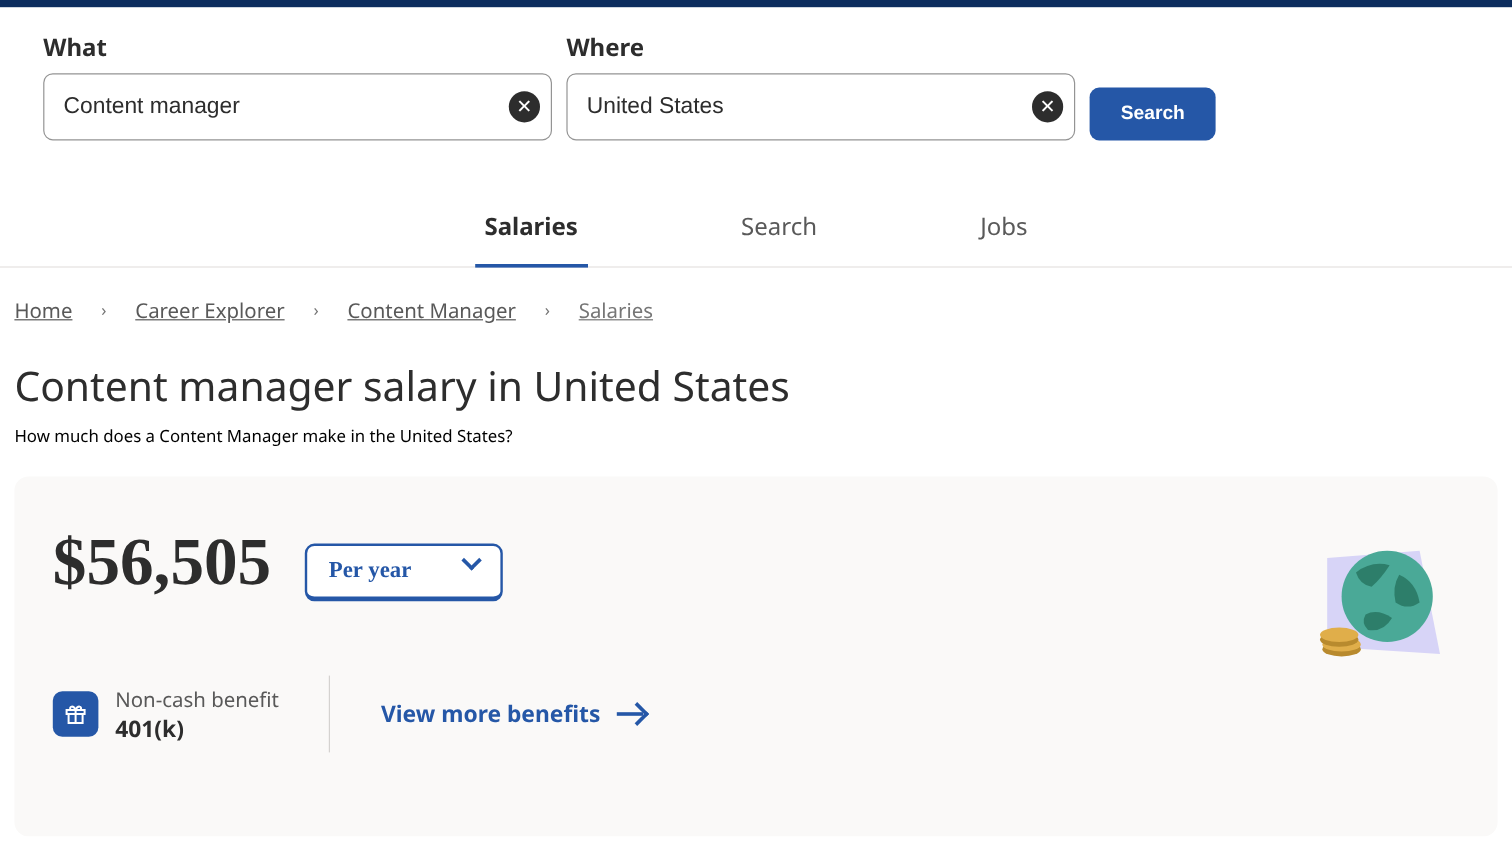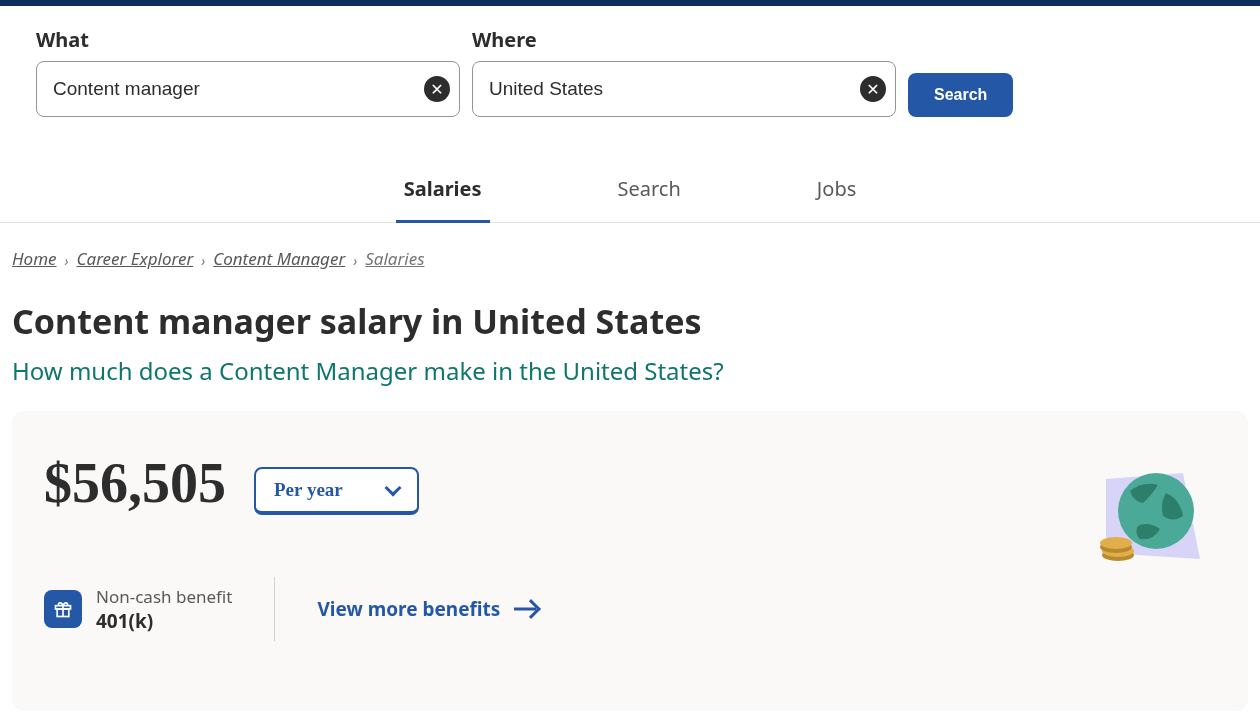--- a/index.html
+++ b/index.html
@@ -84,37 +84,36 @@
     color: #2d2d2d;
     font-weight: 700;
     border-bottom: 3px solid #2557a7;
     margin-bottom: -1px;
   }
   .content { padding: 24px 12px 0 12px; }
   .breadcrumbs {
     font-size: 17px;
     color: #595959;
     display: flex;
-    align-items: flex-end;
-    gap: 8px;
+    align-items: center;
+    gap: 24px;
     flex-wrap: wrap;
-    font-style: italic;
   }
   .breadcrumbs a { color: #595959; text-decoration: underline; cursor: pointer; }
   .breadcrumbs .current { color: #767676; text-decoration: underline; }
   .bc-sep { font-size: 14px; color: #767676; }
   h1.page-title {
     font-size: 34px;
-    font-weight: 700;
+    font-weight: 400;
     margin-top: 28px;
     color: #2d2d2d;
   }
   .subtitle {
-    font-size: 24px;
-    color: #0f766e;
+    font-size: 14px;
+    color: #000000;
     margin-top: 10px;
   }
   .salary-card {
     margin-top: 24px;
     background: #faf9f8;
     border-radius: 12px;
     padding: 32px 32px 40px 32px;
     position: relative;
     min-height: 300px;
   }
@@ -148,21 +147,21 @@
     font-size: 56px;
     font-weight: 800;
     color: #2d2d2d;
   }
   .period-select {
     border: 2px solid #2557a7;
     border-bottom-width: 4px;
     border-radius: 8px;
     padding: 10px 18px;
     display: inline-flex;
-    align-items: center;
+    align-items: flex-start;
     gap: 44px;
     color: #2557a7;
     font-size: 19px;
     font-weight: 700;
     cursor: pointer;
     background: #fff;
     margin-top: 16px;
   }
   .chev-down {
     display: inline-block;

